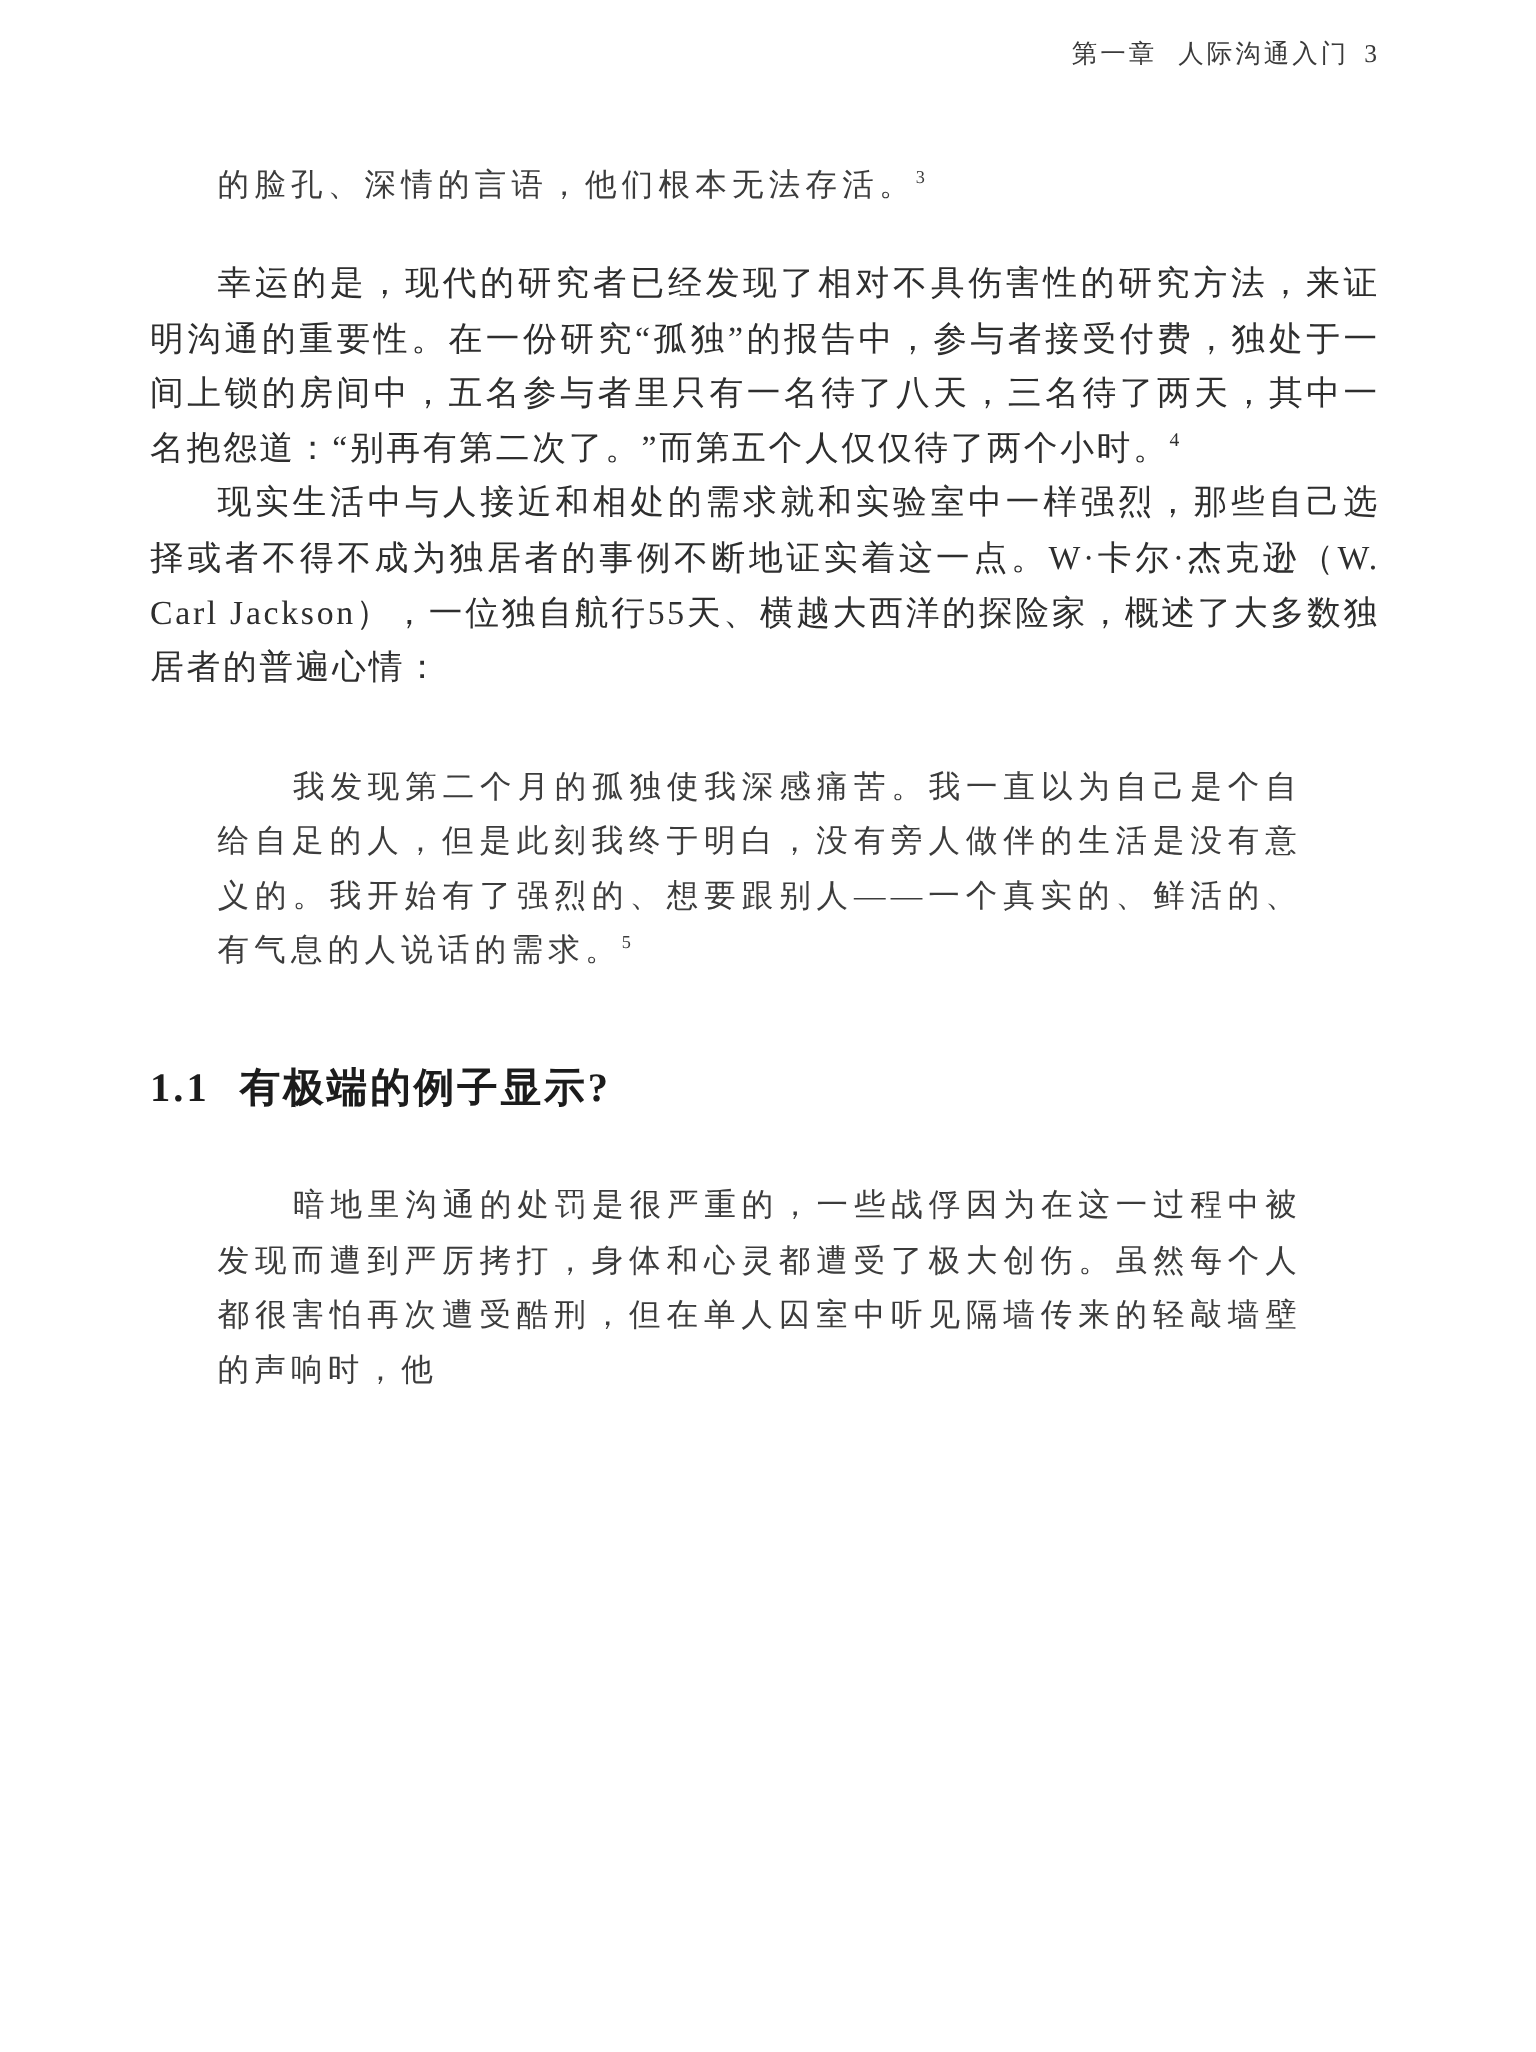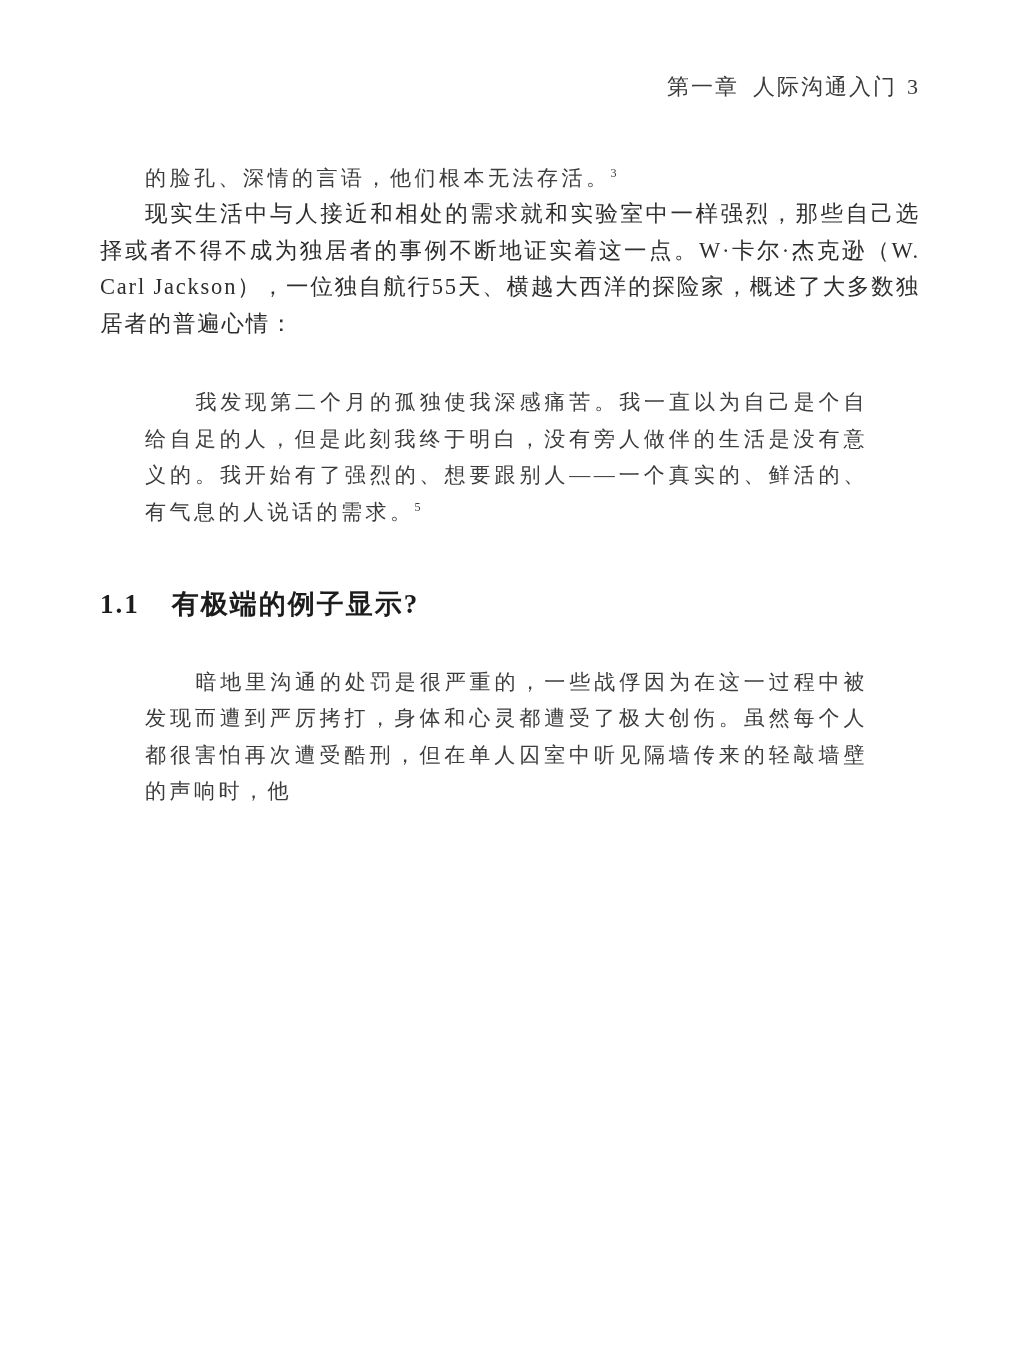--- a/index.html
+++ b/index.html
@@ -14,23 +14,23 @@
     margin: 0 auto;
     background: #ffffff;
     overflow: hidden;
     box-sizing: border-box;
     padding: 0 104px 0 100px;
     font-family: "Liberation Serif", "DejaVu Serif", serif;
     color: #2e2e2e;
   }
   
   .running-head {
-    margin-top: 72px;
+    margin-top: 24px;
     text-align: right;
-    font-size: 22px;
+    font-size: 17px;
     color: #3a3a3a;
     letter-spacing: 2px;
   }
   .running-head .sep { display: inline-block; width: 14px; }
   .running-head .sep-small { display: inline-block; width: 10px; }
 
   
   .quote-tail {
     margin: 58px 110px 0 45px;
     font-size: 21px;
@@ -70,21 +70,21 @@
   }
 
   
   .section-heading {
     margin: 56px 0 0 0;
     font-size: 27px;
     font-weight: bold;
     color: #1c1c1c;
     letter-spacing: 2px;
   }
-  .section-heading .sec-num { margin-right: 32px; }
+  .section-heading .sec-num { margin-right: 20px; }
   .sub-heading {
     margin: 18px 0 0 0;
     font-size: 23px;
     font-weight: bold;
     color: #1c1c1c;
     letter-spacing: 2px;
   }
   .after-heading { margin-top: 26px; }
   .after-subheading { margin-top: 18px; }
 </style>
@@ -94,20 +94,23 @@
 <div class="page">
 
   <div class="running-head">
     <span>第一章</span><span class="sep"></span><span>人际沟通入门</span><span class="sep-small"></span><span>3</span>
   </div>
 
   <div class="quote-tail">
     <span>的脸孔、深情的言语，他们根本无法存活。</span><sup class="fn">3</sup>
   </div>
 
+  <p class="body-para first-after-gap">
+    <span>幸运的是，现代的研究者已经发现了相对不具伤害性的研究方法，来证明沟通的重要性。在一份研究“孤独”的报告中，参与者接受付费，独处于一间上锁的房间中，五名参与者里只有一名待了八天，三名待了两天，其中一名抱怨道：“别再有第二次了。”而第五个人仅仅待了两个小时。</span><sup class="fn">4</sup>
+  </p>
 
   <p class="body-para">
     <span>现实生活中与人接近和相处的需求就和实验室中一样强烈，那些自己选择或者不得不成为独居者的事例不断地证实着这一点。W·卡尔·杰克逊（W. Carl Jackson），一位独自航行55天、横越大西洋的探险家，概述了大多数独居者的普遍心情：</span>
   </p>
 
   <div class="block-quote">
     <span>我发现第二个月的孤独使我深感痛苦。我一直以为自己是个自给自足的人，但是此刻我终于明白，没有旁人做伴的生活是没有意义的。我开始有了强烈的、想要跟别人——一个真实的、鲜活的、有气息的人说话的需求。</span><sup class="fn">5</sup>
   </div>
 
   <h2 class="section-heading">

